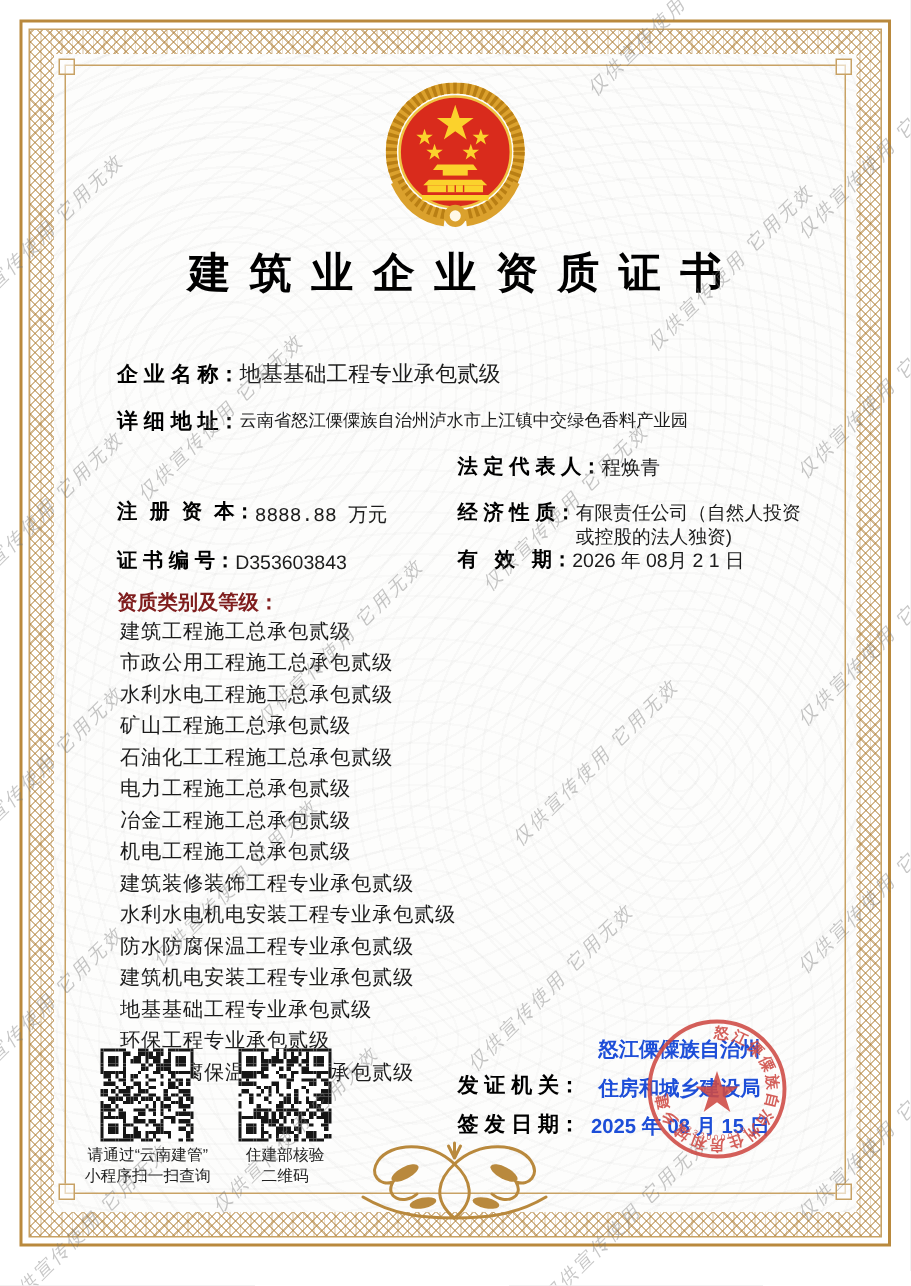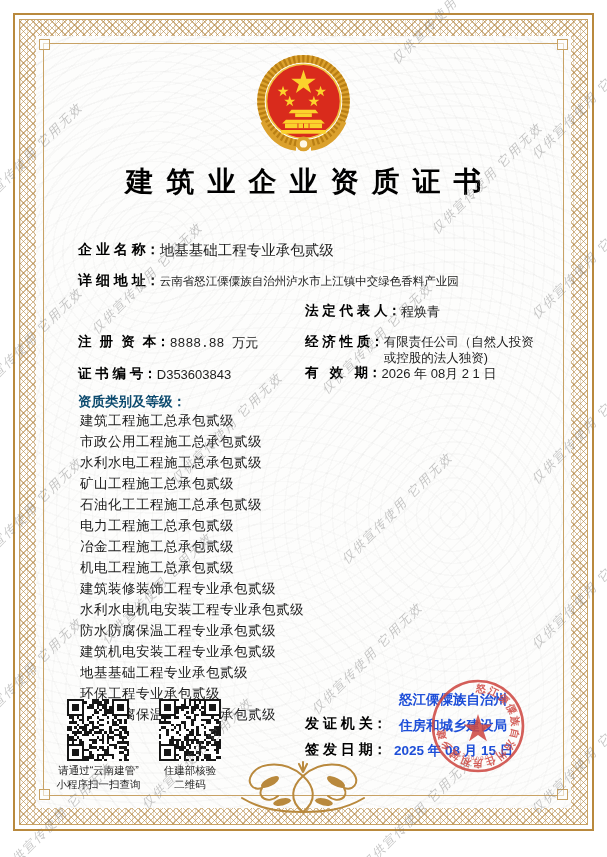--- a/index.html
+++ b/index.html
@@ -42,21 +42,21 @@
   .val{color:#1c1c1c;}
   .f-name{left:78px;top:241px;font-size:14px;} .f-name .val{font-size:14.5px;}
   .f-addr{left:78px;top:272px;font-size:14px;} .f-addr .val{font-size:11.5px;padding-top:2px;}
   .f-code{left:78px;top:304px;font-size:12.5px;} .f-code .val{font-size:12.5px;}
   .f-legal{left:305px;top:303px;font-size:13.5px;} .f-legal .val{font-size:13px;padding-top:1px;}
   .f-cap{left:78px;top:335px;font-size:13.5px;font-family:Liberation Mono, monospace;} .f-cap .val{font-size:13px;padding-top:1px;}
   .f-eco{left:305px;top:334px;font-size:13.5px;} .f-eco .val{font-size:12.5px;width:150px;padding-top:1px;}
   .f-cert{left:78px;top:366px;font-size:13.5px;} .f-cert .val{font-size:13px;padding-top:1px;}
   .f-valid{left:305px;top:365px;font-size:13.5px;} .f-valid .val{font-size:13px;white-space:pre;padding-top:1px;}
   
-  .qual-head{position:absolute;left:78px;top:393px;font-size:13.5px;font-weight:bold;color:#0c4a6e;z-index:3;}
+  .qual-head{position:absolute;left:78px;top:393px;font-size:13.5px;font-weight:bold;color:#7f1d1d;z-index:3;}
   .qual-list{position:absolute;left:80px;top:410px;z-index:3;}
   .qual-item{font-size:13.5px;color:#1c1c1c;height:21px;line-height:21px;letter-spacing:.5px;}
   
   .qr{position:absolute;display:grid;width:62px;height:62px;background:#fff;z-index:3;}
   .qr i{display:block;} .qr i.d{background:#161616;}
   .qr-left{left:67px;top:699px;} .qr-right{left:159px;top:699px;}
   .qr-cap{position:absolute;z-index:3;text-align:center;font-size:10.5px;line-height:14px;color:#222;}
   .cap-left{left:36px;top:763px;width:125px;} .cap-right{left:142px;top:763px;width:96px;}
   
   .iss-lbl{position:absolute;font-size:14px;font-weight:bold;color:#000;z-index:3;white-space:pre;}

